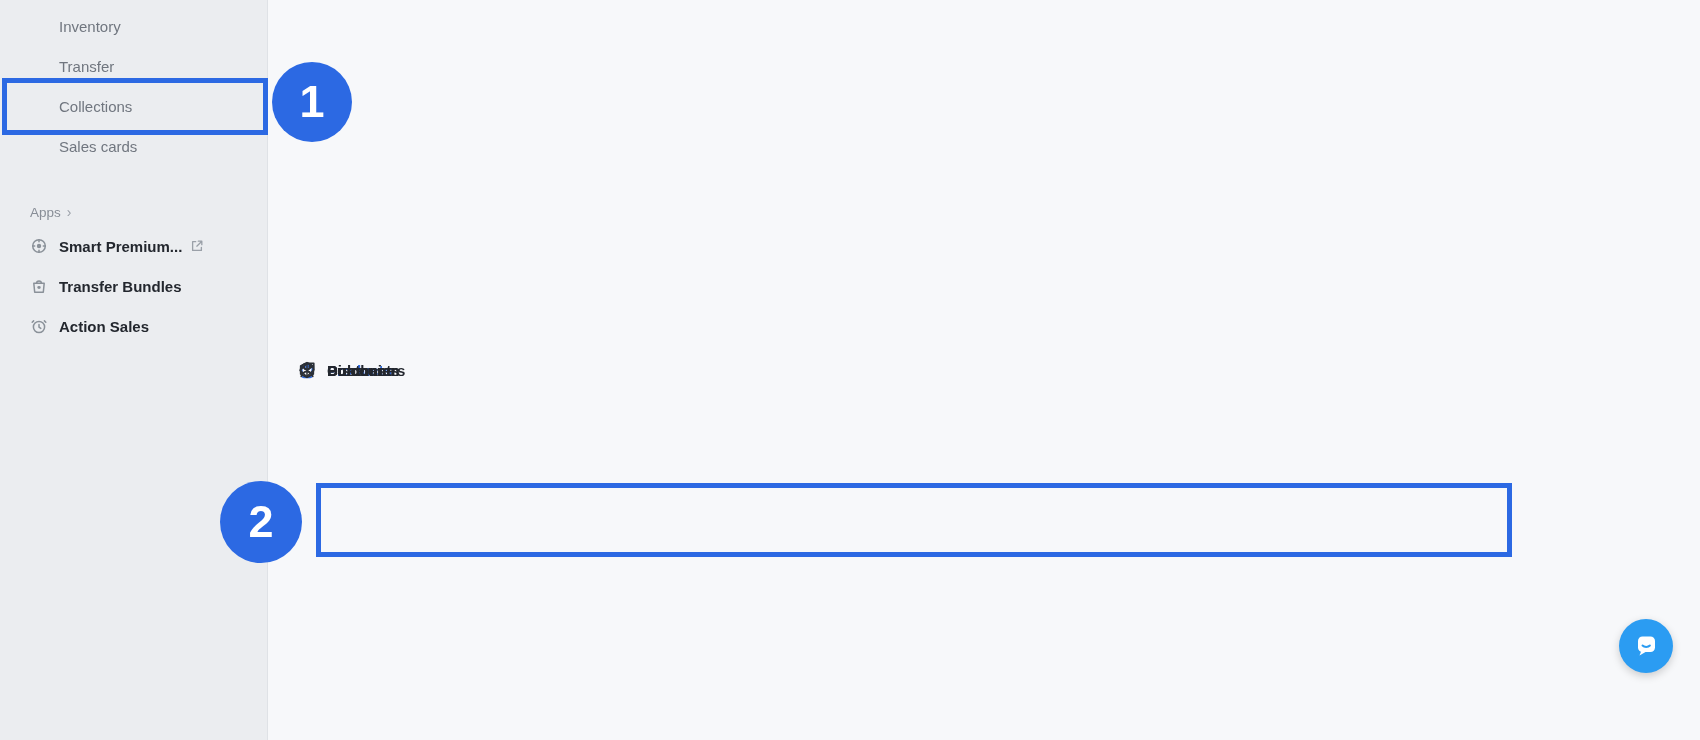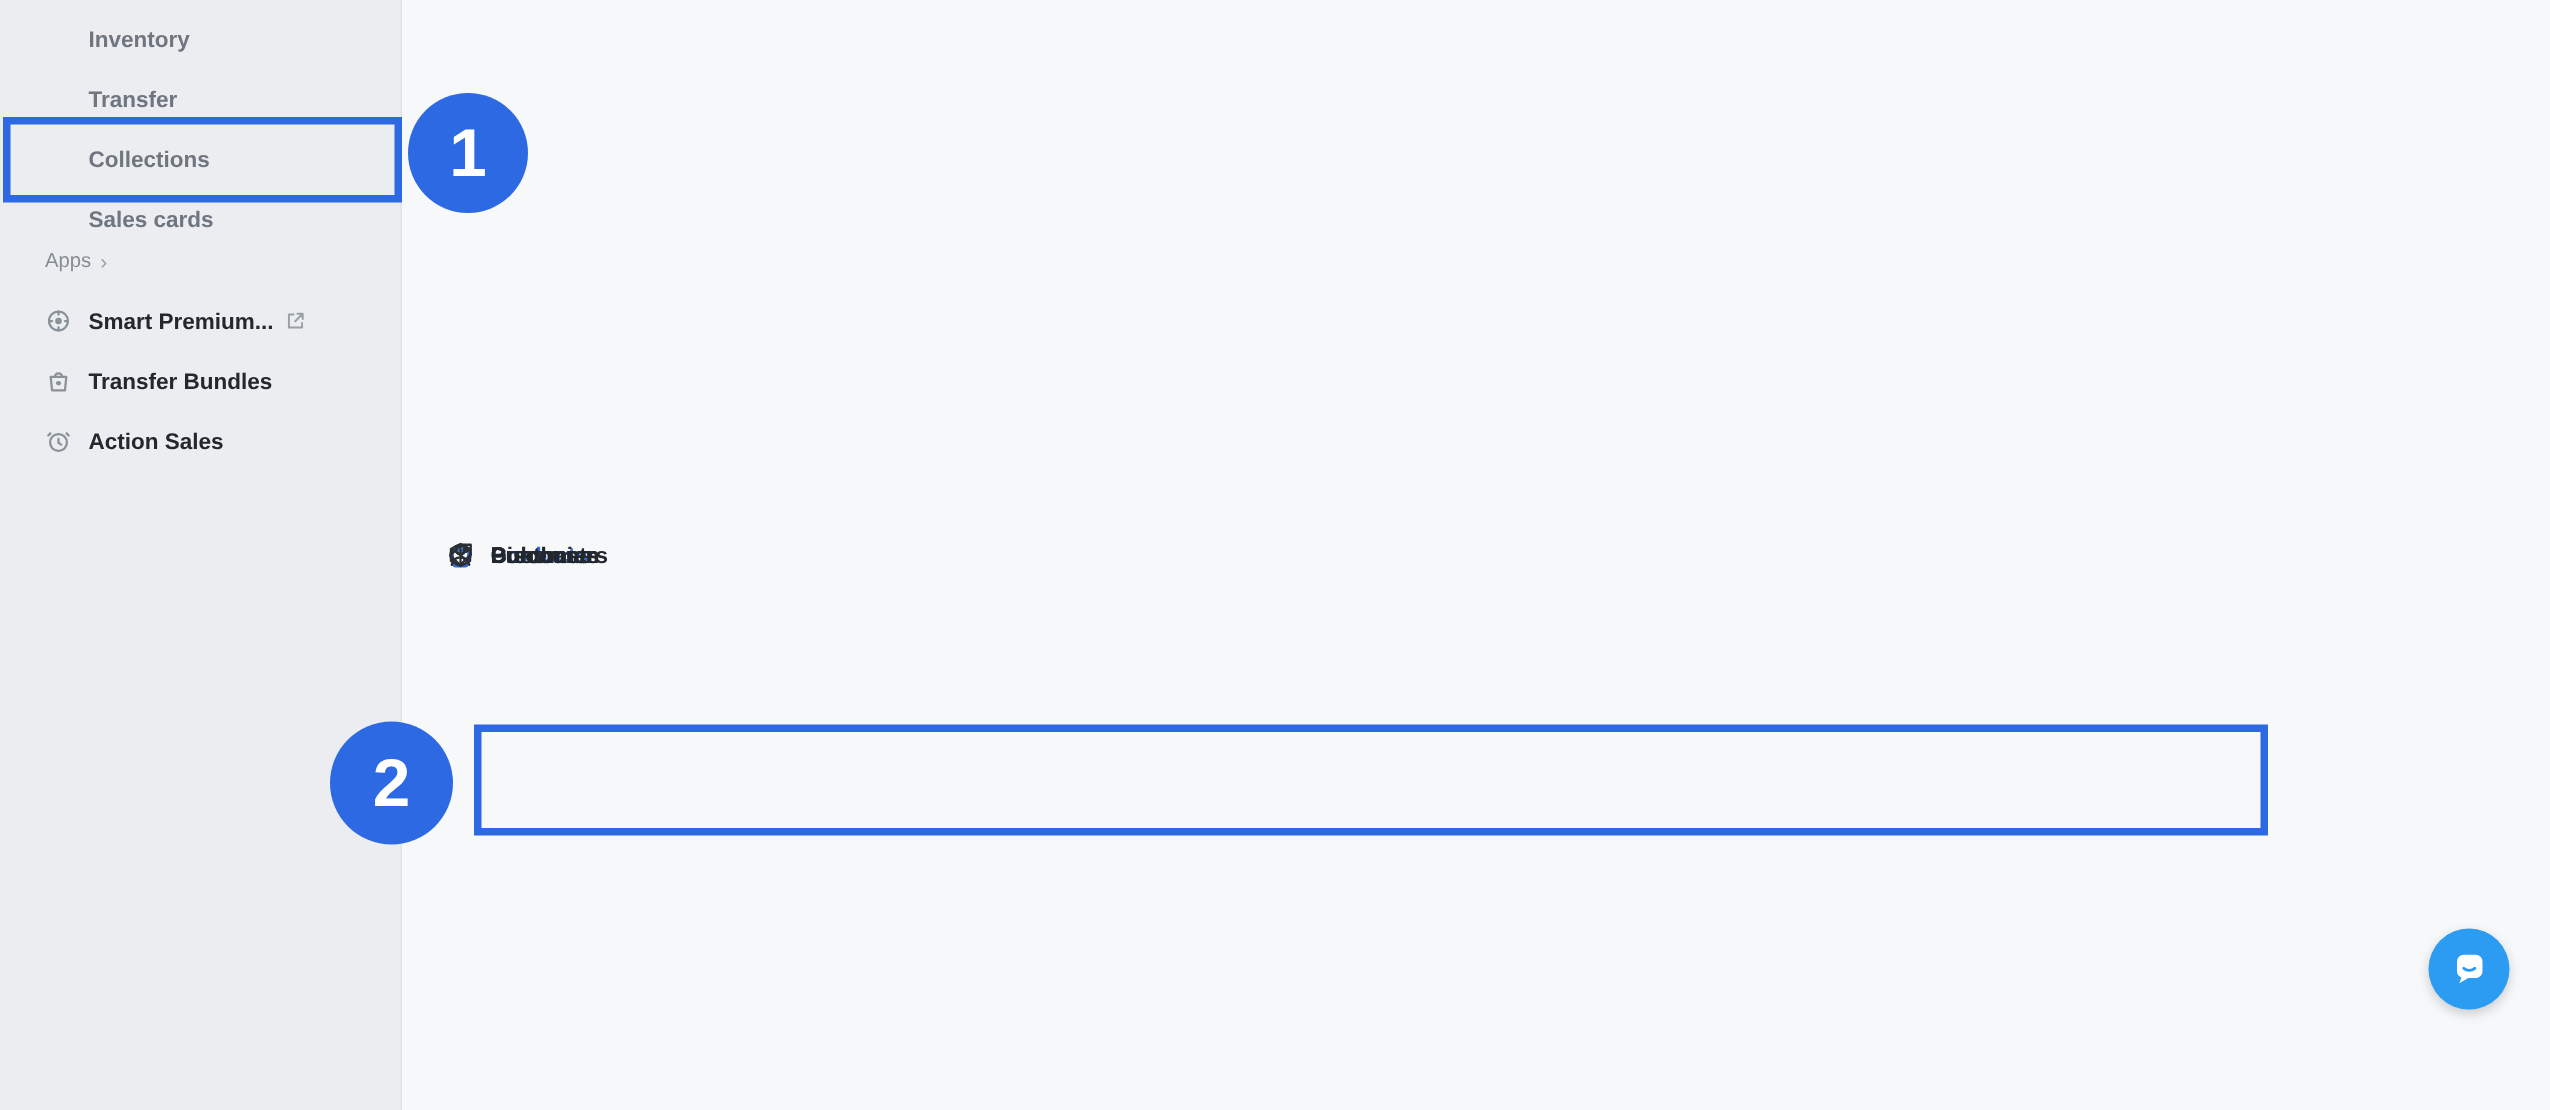--- a/index.html
+++ b/index.html
@@ -8,26 +8,26 @@
   .page { position:relative; width:1700px; height:740px; }
 
   
   .sidebar { position:absolute; left:0; top:0; width:268px; height:740px;
     background:#ebedf0; border-right:1px solid #dfe2e6; padding-top:6px; z-index:5; }
   .s-item { display:flex; align-items:center; height:40px; padding-left:30px; cursor:pointer; }
   .s-item .s-icon { width:18px; height:18px; margin-right:11px; color:#2b3037; flex:0 0 18px; }
   .s-item .s-icon svg { width:18px; height:18px; display:block; }
   .s-label { font-size:15px; font-weight:600; color:#23272e; white-space:nowrap; }
   .s-item.sub { padding-left:59px; }
-  .s-item.sub .s-label { font-weight:700; color:#70767f; }
+  .s-item.sub .s-label { font-weight:400; color:#70767f; }
   .s-item.active { background:#f7f8fa; }
   .s-item.active .s-label, .s-item.active .s-icon { color:#2f6be0; }
   .s-badge { margin-left:auto; margin-right:26px; background:#e1e3e8; color:#5c626b;
     font-size:13px; border-radius:10px; padding:2px 9px; font-weight:400; }
-  .apps-head { display:flex; gap:6px; height:28px;
+  .apps-head { display:flex; align-items:center; gap:6px; margin-top:32px; height:28px;
     padding-left:30px; font-size:13.5px; color:#878d96; }
   .apps-head .chev { font-size:14px; color:#9aa0a8; }
   .s-item.app .s-icon { color:#8a9199; }
   .s-item.app .s-label { font-weight:600; }
   .ext-icon { width:14px; height:14px; margin-left:8px; color:#9aa0a8; }
   .ext-icon svg { width:14px; height:14px; display:block; }
   .settings-wrap { margin-top:18px; }
 
   
   .main { position:absolute; left:268px; top:0; width:1432px; height:740px; }

